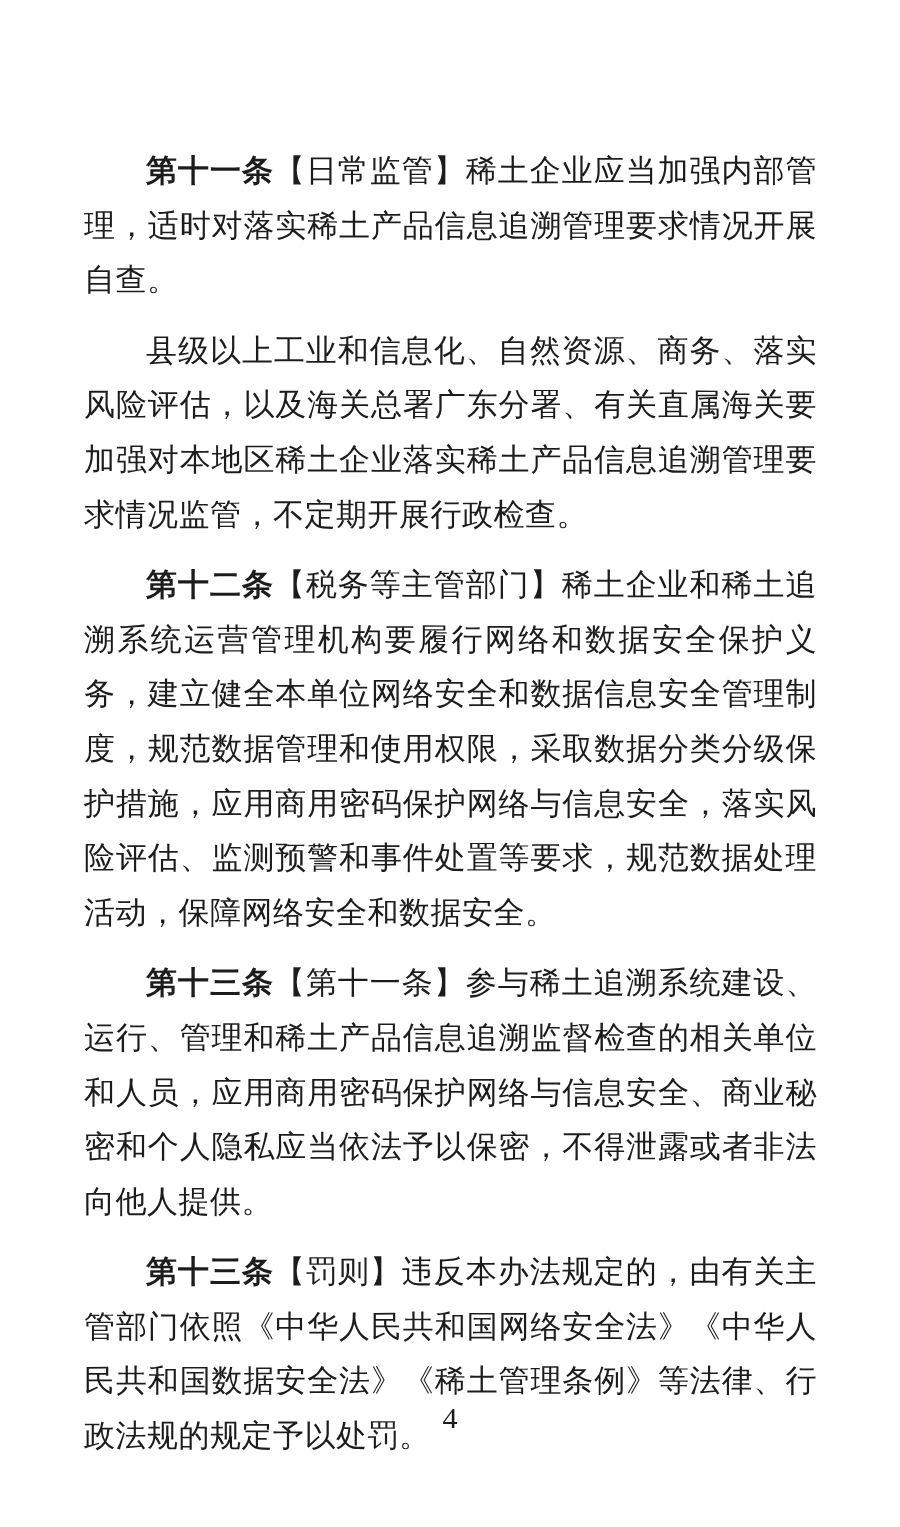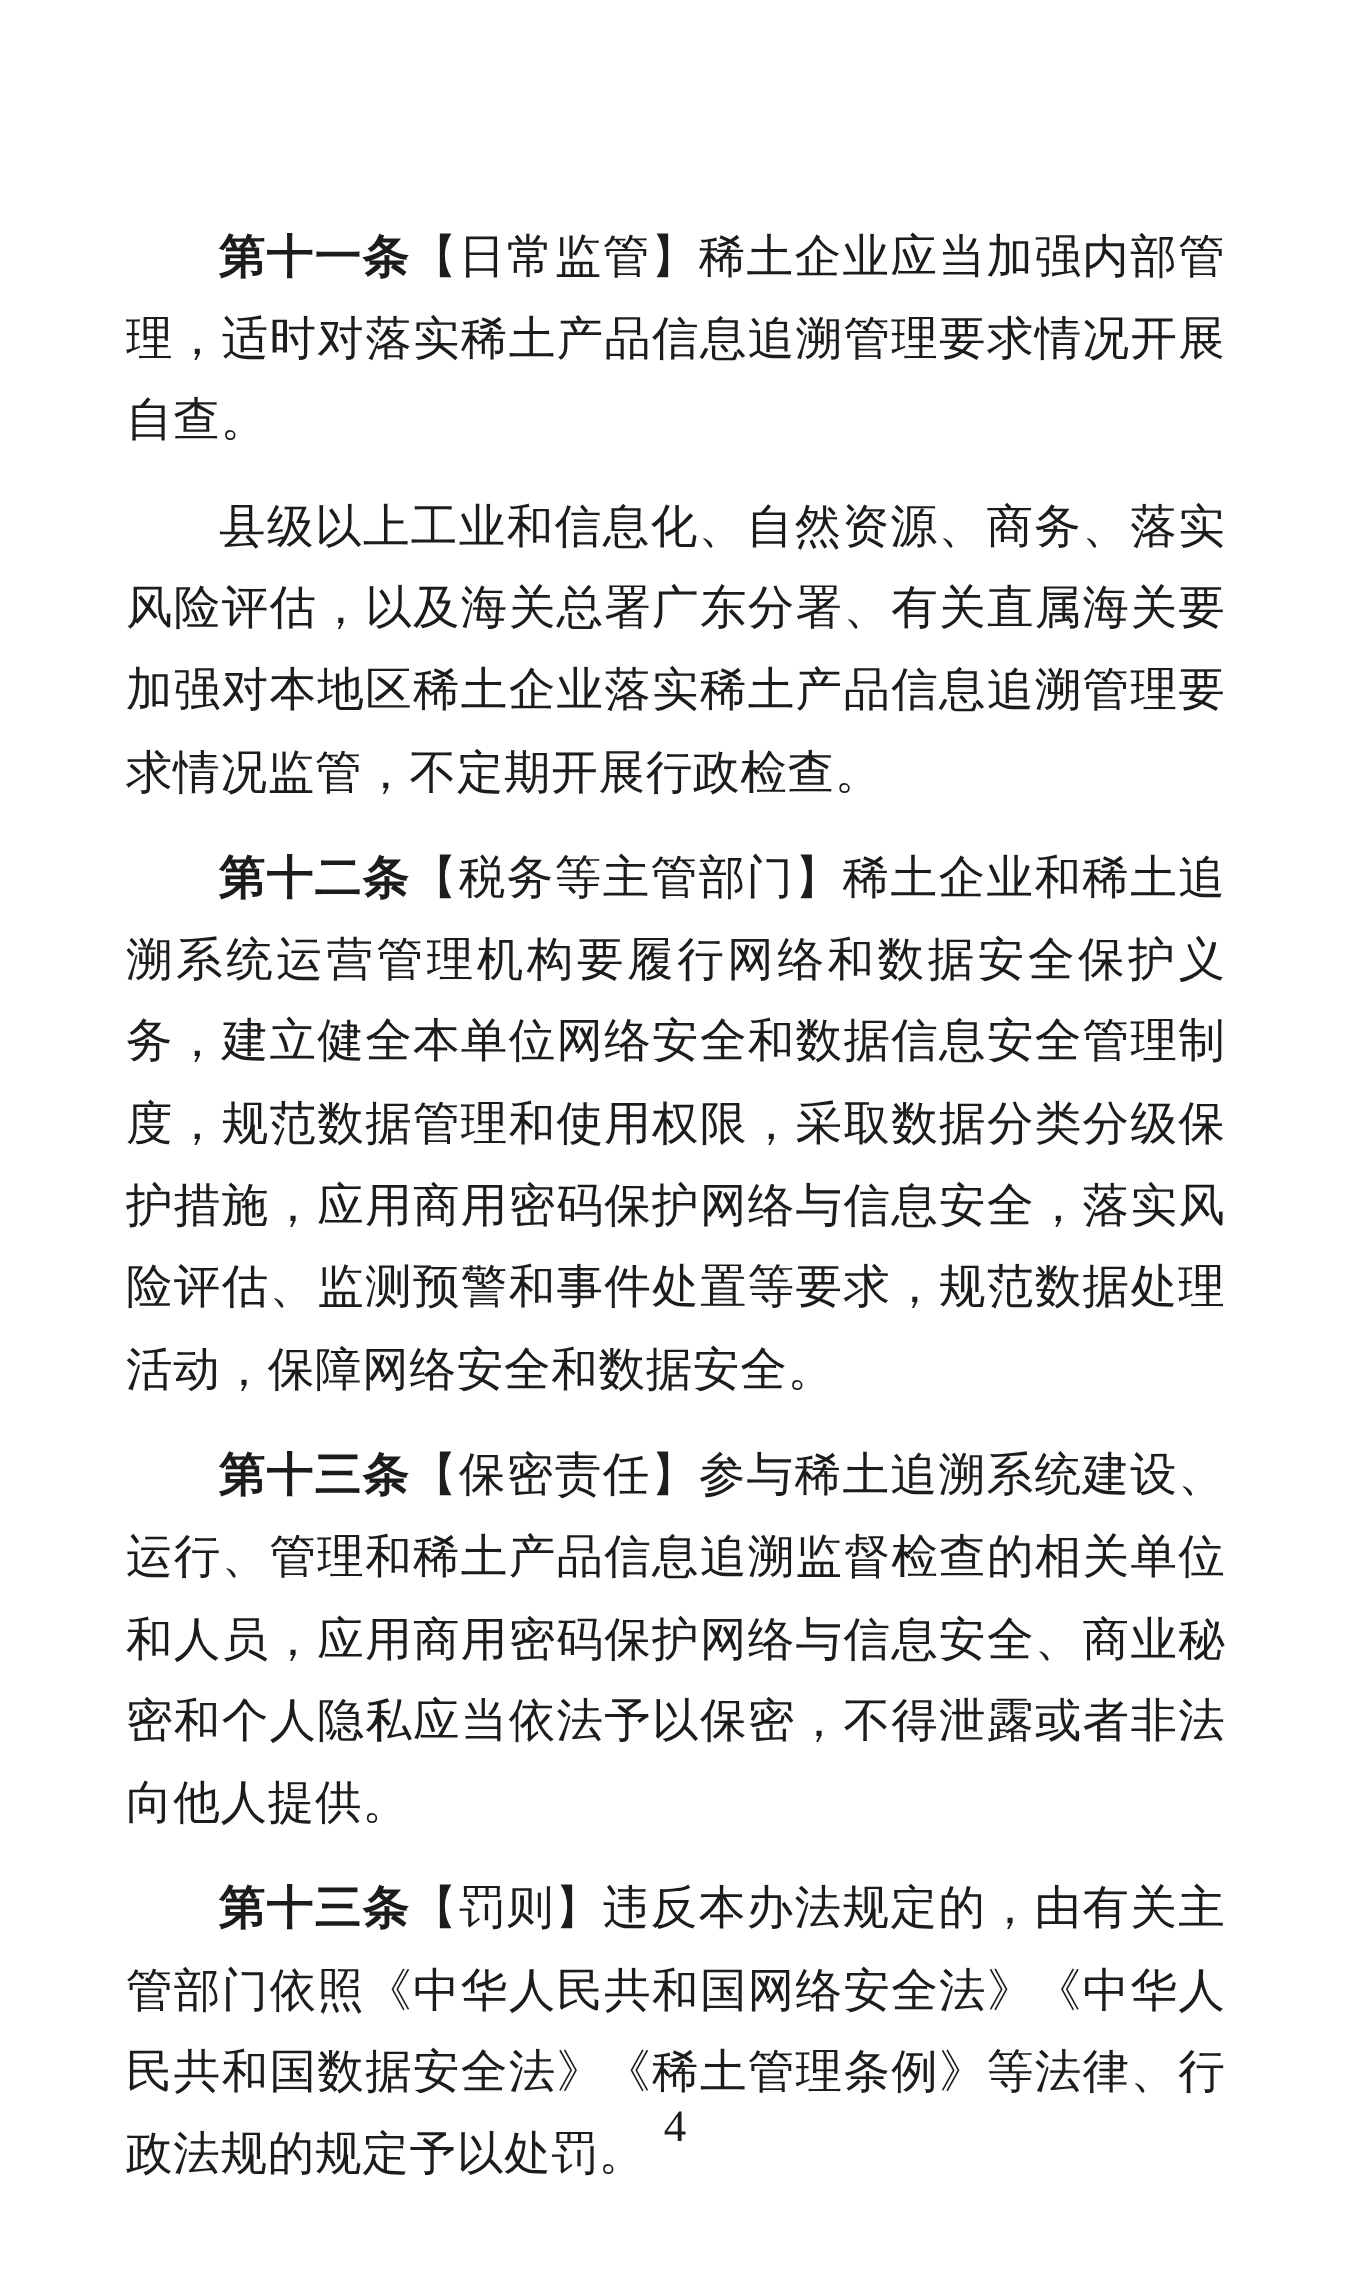--- a/index.html
+++ b/index.html
@@ -54,20 +54,20 @@
 <div class="page">
   <div class="content">
 
     <p class="para"><span class="article-no">第十一条</span><span class="bracket-title">【日常监管】</span><span class="body-text">稀土企业应当加强内部管理，适时对落实稀土产品信息追溯管理要求情况开展自查。</span></p>
 
     <p class="para"><span class="body-text">县级以上工业和信息化、自然资源、商务、落实风险评估，以及海关总署广东分署、有关直属海关要加强对本地区稀土企业落实稀土产品信息追溯管理要求情况监管，不定期开展行政检查。</span></p>
 
 
     <p class="para"><span class="article-no">第十二条</span><span class="bracket-title">【税务等主管部门】</span><span class="body-text">稀土企业和稀土追溯系统运营管理机构要履行网络和数据安全保护义务，建立健全本单位网络安全和数据信息安全管理制度，规范数据管理和使用权限，采取数据分类分级保护措施，应用商用密码保护网络与信息安全，落实风险评估、监测预警和事件处置等要求，规范数据处理活动，保障网络安全和数据安全。</span></p>
 
-    <p class="para"><span class="article-no">第十三条</span><span class="bracket-title">【保密责任】</span><span class="body-text">参与稀土追溯系统建设、运行、管理和稀土产品信息追溯监督检查的相关单位和人员，应用商用密码保护网络与信息安全、商业秘密和个人隐私应当依法予以保密，不得泄露或者非法向他人提供。</span></p>
+    <p class="para"><span class="article-no">第十三条</span><span class="bracket-title">【第十一条】</span><span class="body-text">参与稀土追溯系统建设、运行、管理和稀土产品信息追溯监督检查的相关单位和人员，应用商用密码保护网络与信息安全、商业秘密和个人隐私应当依法予以保密，不得泄露或者非法向他人提供。</span></p>
 
     <p class="para"><span class="article-no">第十三条</span><span class="bracket-title">【罚则】</span><span class="body-text">违反本办法规定的，由有关主管部门依照《中华人民共和国网络安全法》《中华人民共和国数据安全法》《稀土管理条例》等法律、行政法规的规定予以处罚。</span></p>
 
   </div>
 
   <div class="page-number">4</div>
 </div>
 
 </body></html>

